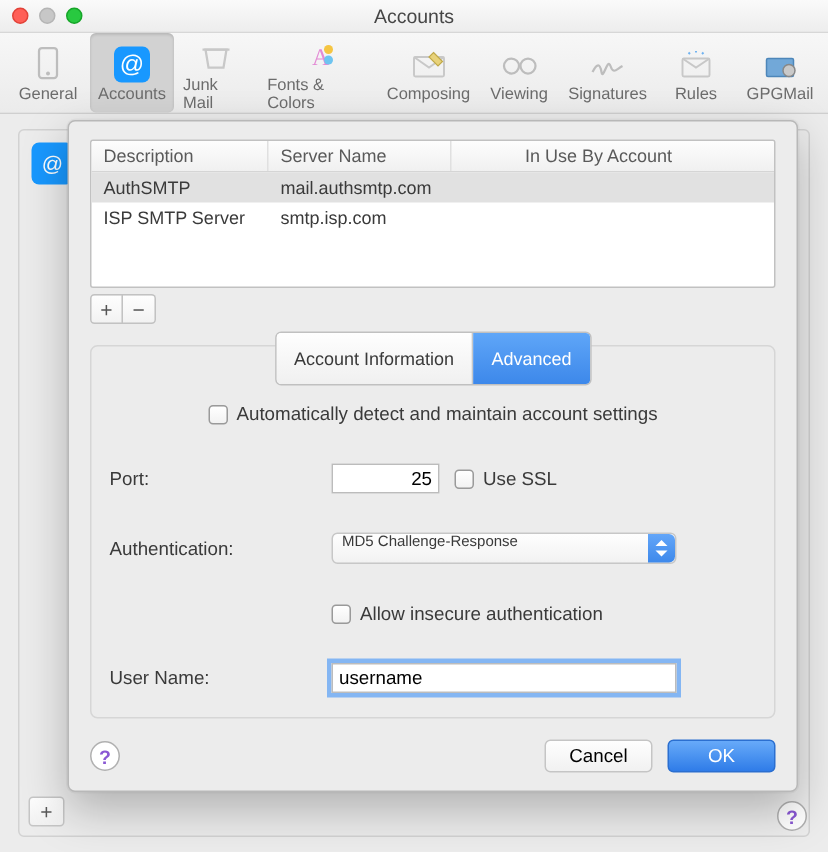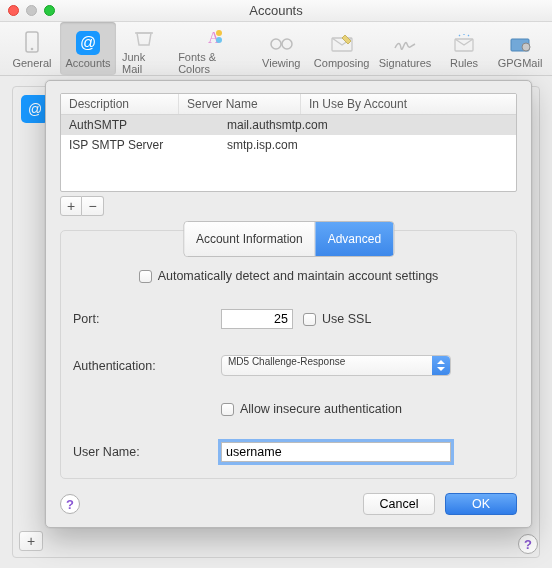--- a/index.html
+++ b/index.html
@@ -141,24 +141,23 @@
     background: linear-gradient(#fdfdfd,#f0f0f0);
     border-bottom: 1px solid #d5d5d5;
     color: #5a5a5a;
   }
   .server-table .thead div {
     padding: 3px 8px;
     border-right: 1px solid #e0e0e0;
   }
   .col-desc { width: 118px; }
   .col-server { width: 122px; }
-  .col-inuse { flex: 1; border-right: none !important; }
+  .col-inuse { flex: 1; border-right: none !important; margin-left: 41px; }
   .server-table .trow {
     display: flex;
-    gap: 40px;
   }
   .server-table .trow div {
     padding: 3px 8px;
   }
   .server-table .trow.selected {
     background: #e1e1e1;
   }
   .table-buttons {
     display: flex;
     margin-top: 4px;
@@ -343,37 +342,37 @@
       <svg width="24" height="24" viewBox="0 0 24 24">
           <text x="7" y="18" font-size="16" font-family="Georgia" fill="#e38bd5">A</text>
           <circle cx="18" cy="8" r="3" fill="#f5c542"></circle>
           <circle cx="18" cy="15" r="3" fill="#6ec4f0"></circle>
         </svg>
     </div>
     <div class="tlabel">Fonts &amp; Colors</div>
   </div>
   <div class="tool">
     <div class="ticon">
+      <svg width="24" height="22" viewBox="0 0 24 22">
+          <rect x="2" y="6" width="20" height="13" rx="1" fill="none" stroke="#c8c8c8" stroke-width="1.3"></rect>
+          <path d="M2 6l10 7 10-7" fill="none" stroke="#c8c8c8" stroke-width="1.3"></path>
+          <path d="M15 3l6 6-3 3-6-6z" fill="#e8d27a" stroke="#c0a94a" stroke-width="0.8"></path>
+        </svg>
+    </div>
+    <div class="tlabel">Composing</div>
+  </div>
+  <div class="tool">
+    <div class="ticon">
       <svg width="26" height="22" viewBox="0 0 26 22">
           <circle cx="8" cy="12" r="5" fill="none" stroke="#bdbdbd" stroke-width="1.5"></circle>
           <circle cx="19" cy="12" r="5" fill="none" stroke="#bdbdbd" stroke-width="1.5"></circle>
           <path d="M13 12h1" stroke="#bdbdbd" stroke-width="1.5"></path>
         </svg>
     </div>
     <div class="tlabel">Viewing</div>
-  </div>
-  <div class="tool">
-    <div class="ticon">
-      <svg width="24" height="22" viewBox="0 0 24 22">
-          <rect x="2" y="6" width="20" height="13" rx="1" fill="none" stroke="#c8c8c8" stroke-width="1.3"></rect>
-          <path d="M2 6l10 7 10-7" fill="none" stroke="#c8c8c8" stroke-width="1.3"></path>
-          <path d="M15 3l6 6-3 3-6-6z" fill="#e8d27a" stroke="#c0a94a" stroke-width="0.8"></path>
-        </svg>
-    </div>
-    <div class="tlabel">Composing</div>
   </div>
   <div class="tool">
     <div class="ticon">
       <svg width="26" height="22" viewBox="0 0 26 22">
           <path d="M3 16c3-6 5-6 6 0s4-10 6-4 4 2 8 0" fill="none" stroke="#bdbdbd" stroke-width="1.5"></path>
         </svg>
     </div>
     <div class="tlabel">Signatures</div>
   </div>
   <div class="tool">

